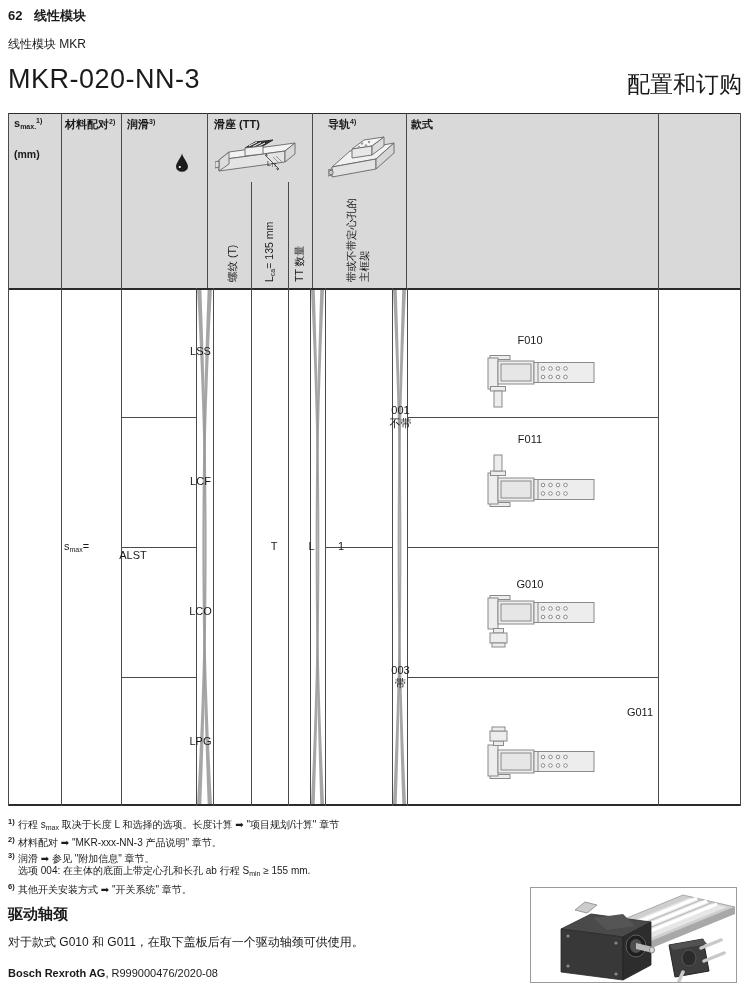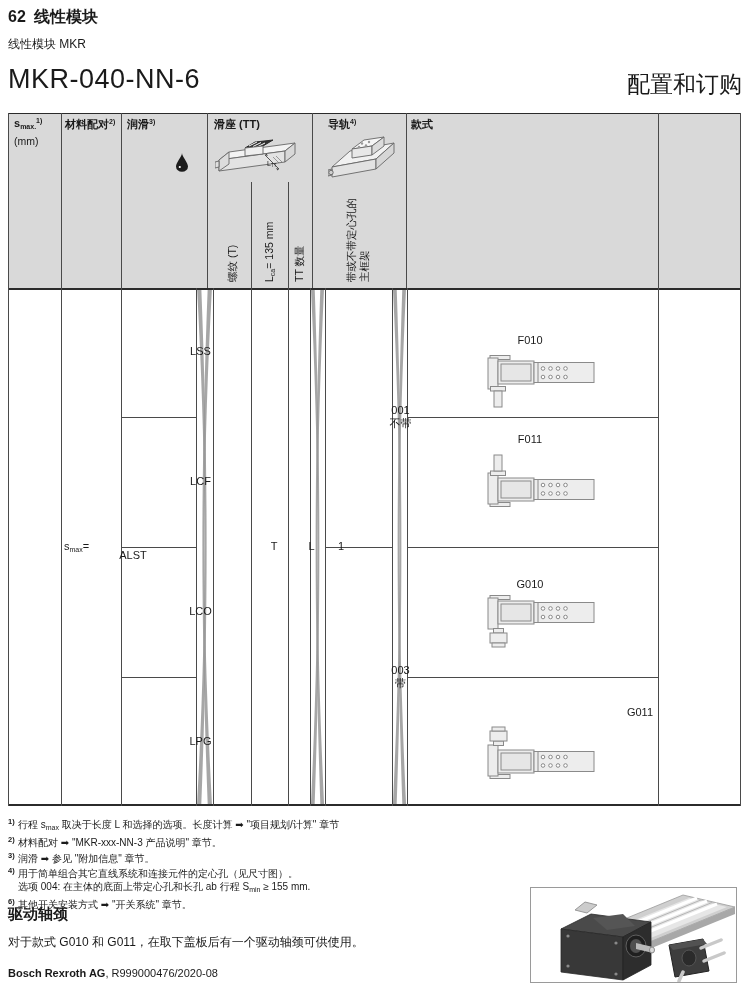--- a/index.html
+++ b/index.html
@@ -3,33 +3,33 @@
 <meta charset="utf-8">
 <style>
   html,body{margin:0;padding:0;}
   body{width:750px;height:992px;position:relative;background:#fff;color:#1a1a1a;
        font-family:"Liberation Sans","DejaVu Sans",sans-serif;overflow:hidden;}
   .abs{position:absolute;}
   .b{font-weight:bold;}
   .sub{font-size:7px;vertical-align:-2px;}
   .sup{font-size:7px;vertical-align:4px;}
   
-  .pg-head{top:7px;left:8px;font-size:16px;font-weight:bold;}
+  .pg-head{top:7px;left:8px;font-size:13px;font-weight:bold;}
   .pg-head .num{display:inline-block;width:26px;}
   .pg-sub{top:36px;left:8px;font-size:12px;}
   .pg-title{top:64px;left:8px;font-size:27px;letter-spacing:.5px;}
   .pg-title-r{top:69px;right:8px;font-size:23px;}
   
   #tbl{left:8px;top:113px;width:733px;height:693px;position:absolute;}
   .hdr-bg{left:0;top:0;width:733px;height:175px;background:#d9d9d9;}
   .vl{width:1px;background:#4a4a4a;position:absolute;}
   .hl{height:1px;background:#4a4a4a;position:absolute;}
   .thick{background:#2b2b2b;}
   .hcell{position:absolute;font-size:11px;font-weight:bold;white-space:nowrap;top:4px;}
-  .hcell .l2{display:block;font-weight:normal;font-size:10.5px;margin-top:5px;}
+  .hcell .l2{display:block;font-weight:bold;font-size:10.5px;margin-top:18px;}
   .vlabel{position:absolute;transform-origin:0 0;transform:rotate(-90deg);
           white-space:nowrap;font-size:10.5px;line-height:13px;top:169px;}
   .cellval{position:absolute;font-size:11px;text-align:center;margin-left:42px;}
   .two-line{line-height:13px;}
   .band{position:absolute;top:175px;height:516px;}
   .band svg{display:block;width:100%;height:100%;}
   .style-label{position:absolute;font-size:11px;text-align:center;left:399px;width:246px;}
   .module{position:absolute;left:478px;width:110px;height:56px;}
   
   #fnotes{left:8px;top:816px;width:720px;position:absolute;font-size:10px;line-height:12.4px;}
@@ -41,21 +41,21 @@
   .photo{left:530px;top:887px;width:207px;height:96px;border:1px solid #9a9a9a;box-sizing:border-box;background:#fff;}
   .footer{left:8px;top:967px;font-size:11px;}
 </style>
 </head>
 <body>
 
 <div class="abs pg-head">
   <span class="num">62</span><span>线性模块</span>
 </div>
 <div class="abs pg-sub">线性模块 MKR</div>
-<div class="abs pg-title">MKR-040-NN-6</div>
+<div class="abs pg-title">MKR-020-NN-3</div>
 <div class="abs pg-title-r">配置和订购</div>
 
 <div id="tbl">
   <div class="abs hdr-bg"></div>
 
   <div class="hcell" style="left:6px;">
     <span>s</span><span class="sub">max.</span><span class="sup">1)</span>
     <span class="l2">(mm)</span>
   </div>
   <div class="hcell" style="left:57px;">
@@ -284,21 +284,20 @@
             <circle cx="79.5" cy="22" r="1.8"></circle>
           </g>
         </g>
       </svg></div>
 </div>
 
 <div id="fnotes">
   <div class="fn"><span class="mk">1)</span><span>行程 s</span><span class="sub">max</span><span> 取决于长度 L 和选择的选项。长度计算 ➡  "项目规划/计算" 章节</span></div>
   <div class="fn"><span class="mk">2)</span><span>材料配对 ➡  "MKR-xxx-NN-3 产品说明" 章节。</span></div>
   <div class="fn"><span class="mk">3)</span><span>润滑 ➡ 参见 "附加信息" 章节。</span></div>
-  <div class="fn"><span class="mk">4)</span><span>用于简单组合其它直线系统和连接元件的定心孔（见尺寸图）。</span></div>
   <div class="fn cont"><span>选项 004: 在主体的底面上带定心孔和长孔 ab 行程 S</span><span class="sub">min</span><span> ≥ 155 mm.</span></div>
   <div class="fn"><span class="mk">6)</span><span>其他开关安装方式 ➡  "开关系统" 章节。</span></div>
 </div>
 
 <div class="abs dj-head">驱动轴颈</div>
 <div class="abs dj-text">对于款式 G010 和 G011，在取下盖板后有一个驱动轴颈可供使用。</div>
 
 <div class="abs photo">
   <svg width="205" height="94" viewBox="0 0 205 94">
     <polygon points="52,48 152,7 204,19 104,60" fill="#cfcfcf" stroke="#9b9b9b" stroke-width="0.8"></polygon>

